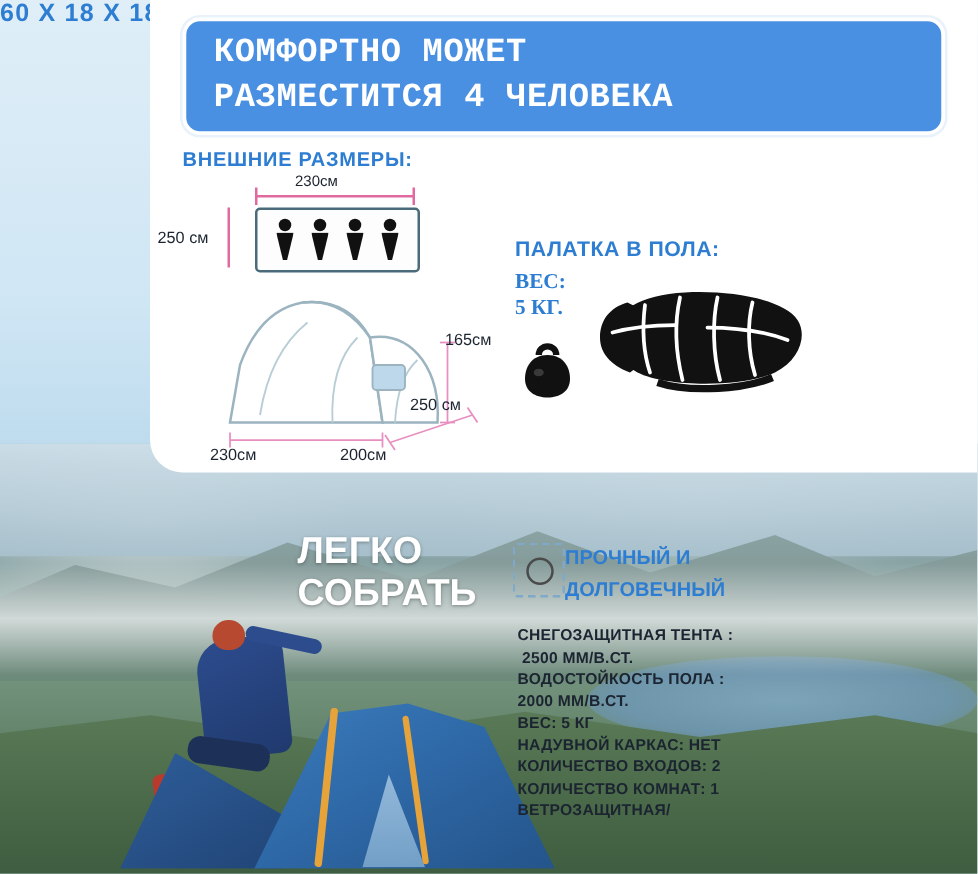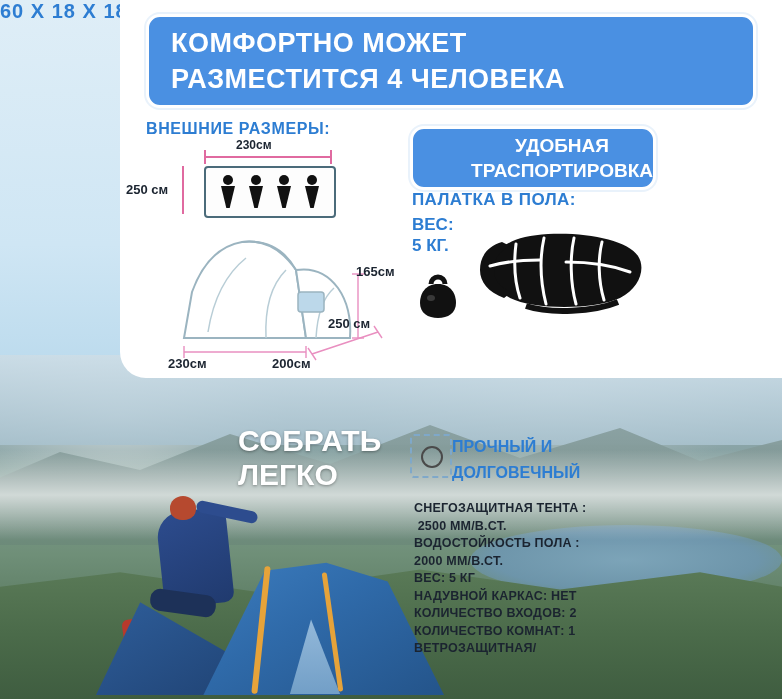--- a/index.html
+++ b/index.html
@@ -101,23 +101,24 @@
     background:#ffffff;border-bottom-left-radius:26px;
   }
   
   .blue-box{
     position:absolute;
     background:#4a90e2;
     border:3px solid #ffffff;
     border-radius:14px;
     color:#ffffff;
     font-weight:bold;
-    display:flex;align-items:center;justify-content:flex-end;
+    display:flex;align-items:center;justify-content:center;
     text-align:center;
     box-shadow:0 0 0 2px rgba(74,144,226,.12);
+    font-family:Liberation Mono, monospace;
   }
   .headline{
     left:146px;top:14px;width:610px;height:94px;
     font-size:27px;line-height:36px;letter-spacing:.5px;
     padding:0 12px;box-sizing:border-box;
   }
   .headline span{display:block;width:100%;text-align:left;padding-left:10px;}
   .box-transport{
     left:410px;top:126px;width:240px;height:58px;
     font-size:19px;line-height:25px;
@@ -125,41 +126,41 @@
   .box-material{
     left:410px;top:378px;width:240px;height:50px;
     font-size:27px;letter-spacing:1px;
   }
   
   .blue-title{
     position:absolute;color:#2d7dd2;font-weight:bold;
   }
   .t-dimensions{left:146px;top:120px;font-size:16px;letter-spacing:.6px;}
   .t-packed{left:412px;top:190px;font-size:17px;letter-spacing:.4px;}
-  .t-weight{left:412px;top:214px;font-size:17px;line-height:21px;}
+  .t-weight{left:412px;top:214px;font-size:17px;line-height:21px;font-family:Liberation Serif, serif;}
   .t-packsize{left:436px;top:318px;font-size:20px;font-weight:bold;color:#2d7dd2;letter-spacing:1px;}
   .t-easy{
     position:absolute;left:238px;top:424px;width:160px;
     font-size:30px;font-weight:bold;color:#ffffff;line-height:34px;
     text-shadow:0 1px 3px rgba(0,0,0,.35);
   }
   .t-durable{
     position:absolute;left:452px;top:434px;width:200px;
     font-size:16px;font-weight:bold;color:#2d7dd2;line-height:26px;
   }
   
   .specs{
     position:absolute;left:414px;top:500px;width:360px;
     font-size:12.5px;font-weight:bold;color:#1b2430;line-height:17.5px;
     letter-spacing:.2px;
   }
   .specs div{white-space:pre;}
   
   .diagram{position:absolute;left:146px;top:142px;width:246px;height:230px;}
-  .dim-label{position:absolute;font-size:12px;font-weight:bold;color:#1b2430;}
+  .dim-label{position:absolute;font-size:12px;font-weight:normal;color:#1b2430;}
   .tick{position:absolute;background:#e06aa0;}
   .topview{
     position:absolute;left:58px;top:24px;width:128px;height:48px;
     border:2px solid #4b6b7a;border-radius:4px;background:#fdfdfd;
   }
   .person-ico{
     position:absolute;top:7px;width:16px;height:34px;
   }
   .person-ico .h{width:10px;height:10px;border-radius:50%;background:#111;margin:0 auto;}
   .person-ico .b{
@@ -270,26 +271,20 @@
         <path d="M228,184 L236,196"></path>
       </g>
     </svg>
 
     <div class="dim-label" style="left:210px;top:122px;font-size:13px;">165см</div>
     <div class="dim-label" style="left:182px;top:174px;font-size:13px;">250 см</div>
     <div class="dim-label" style="left:22px;top:214px;font-size:13px;">230см</div>
     <div class="dim-label" style="left:126px;top:214px;font-size:13px;">200см</div>
   </div>
 
-  <div class="blue-box box-transport">
-    <div>
-      <div>УДОБНАЯ</div>
-      <div>ТРАСПОРТИРОВКА</div>
-    </div>
-  </div>
 
   <div class="blue-title t-packed">ПАЛАТКА В ПОЛА:</div>
   <div class="t-weight blue-title">
     <div>ВЕС:</div>
     <div>5 КГ.</div>
   </div>
 
   <svg class="kettlebell" viewBox="0 0 48 52">
     <path d="M17,16 a7,7 0 0 1 14,0" fill="none" stroke="#111" stroke-width="5"></path>
     <path d="M24,16 C11,16 6,26 6,35 C6,45 14,50 24,50 C34,50 42,45 42,35 C42,26 37,16 24,16 Z" fill="#111"></path>
@@ -306,22 +301,22 @@
       <path d="M132,20 C128,36 128,58 134,78"></path>
       <path d="M20,44 C34,40 52,38 70,38"></path>
       <path d="M96,40 C120,40 144,44 160,50"></path>
     </g>
     <path d="M56,84 C80,92 124,90 148,80" stroke="#111" stroke-width="6" fill="none"></path>
   </svg>
 
   <div class="t-packsize">60 X 18 X 18СМ</div>
 
   <div class="t-easy">
+    <div>ЛЕГКО</div>
     <div>СОБРАТЬ</div>
-    <div>ЛЕГКО</div>
   </div>
 
 
   <div class="dur-icon"></div>
   <div class="t-durable">
     <div>ПРОЧНЫЙ И</div>
     <div>ДОЛГОВЕЧНЫЙ</div>
   </div>
 
   <div class="specs">

